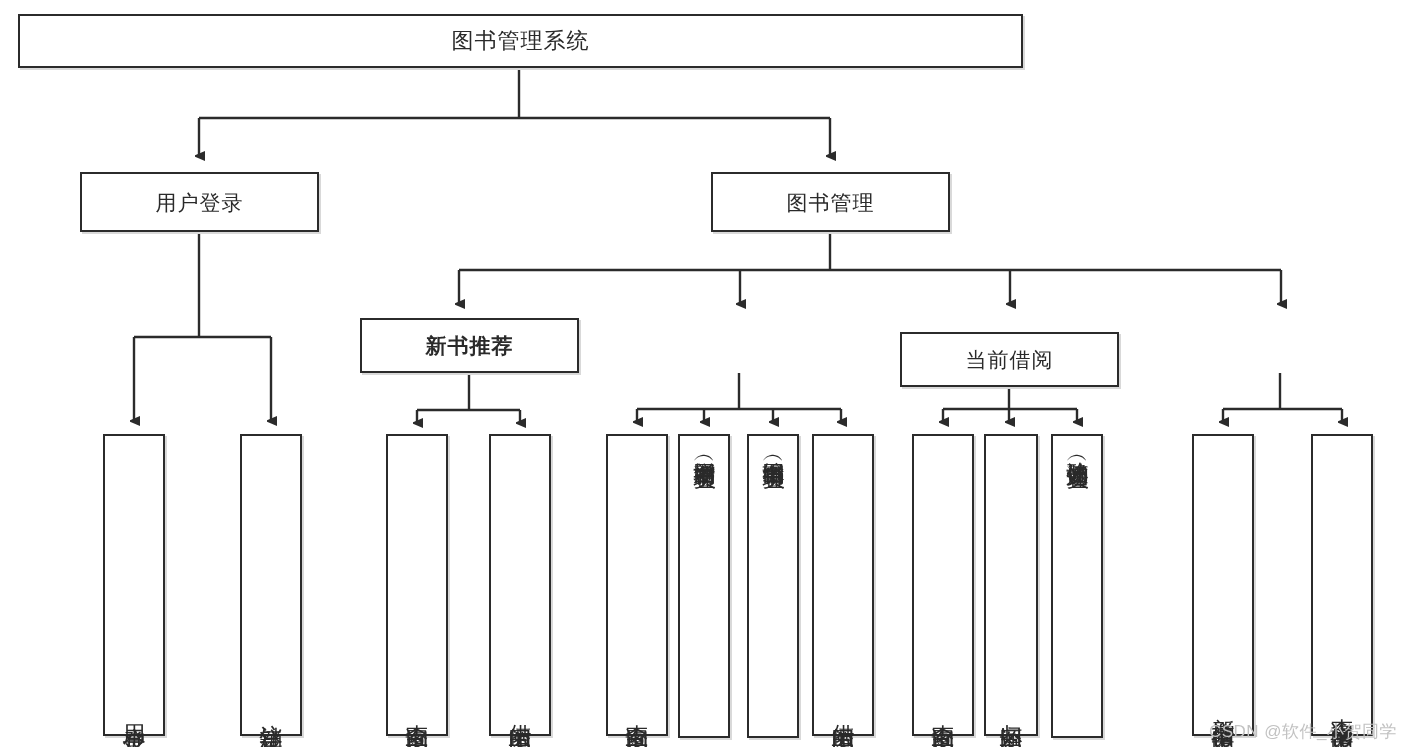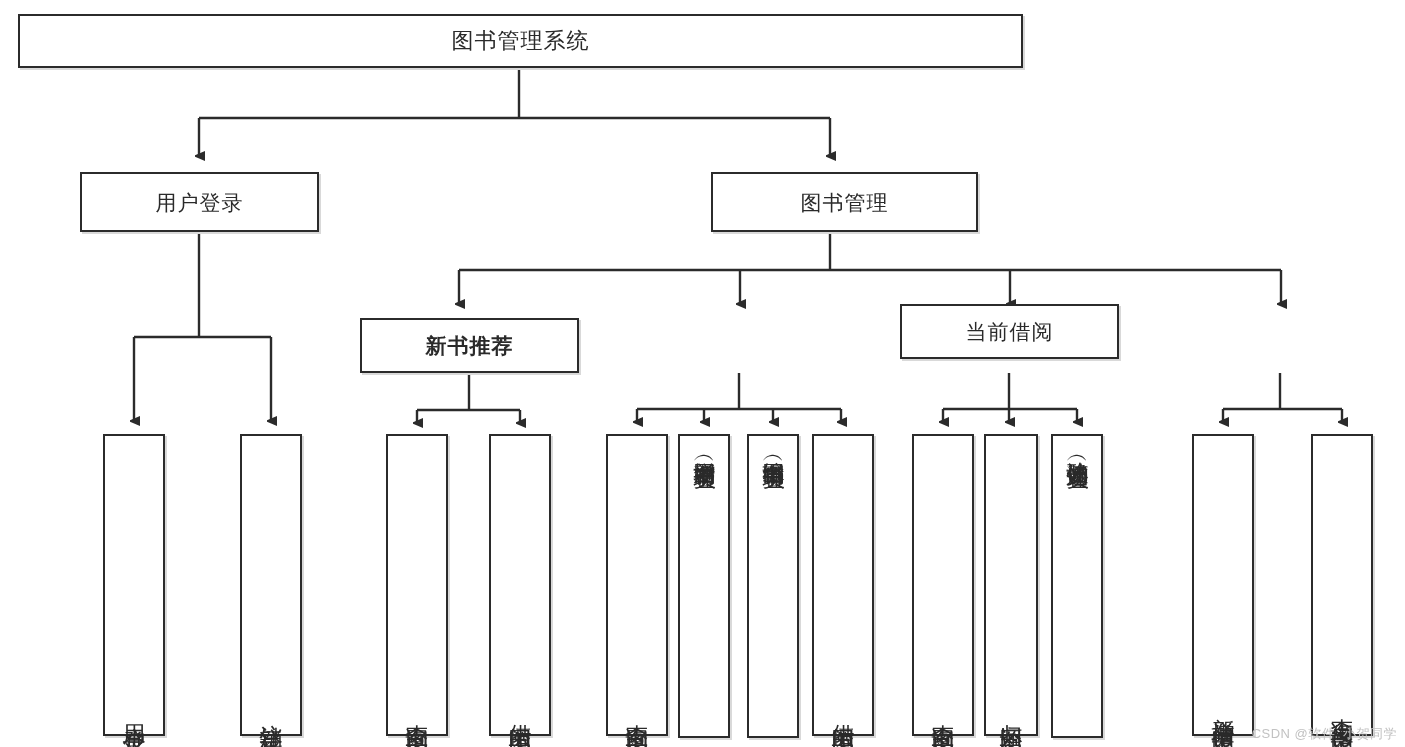--- a/index.html
+++ b/index.html
@@ -65,21 +65,21 @@
   }
   .vtext.compact {
     font-size: 22px;
     letter-spacing: 1px;
     line-height: 1.04;
   }
   .watermark {
     position: absolute;
     right: 8px;
     bottom: 4px;
-    font-size: 13px;
+    font-size: 17px;
     color: #c2c2c2;
     letter-spacing: 0.5px;
     white-space: nowrap;
   }
 </style>
 </head>
 <body>
 
 <div id="canvas">
 
@@ -133,28 +133,28 @@
     </g>
   </svg>
 
   <div class="node node-h node-root" style="left:18px; top:14px; width:1005px; height:54px;">
     <span>图书管理系统</span>
   </div>
 
   <div class="node node-h" style="left:80px; top:172px; width:239px; height:60px;">
     <span>用户登录</span>
   </div>
-  <div class="node node-h" style="left:711px; top:172px; width:267px; height:60px;">
+  <div class="node node-h" style="left:711px; top:172px; width:239px; height:60px;">
     <span>图书管理</span>
   </div>
 
   <div class="node node-h" style="left:360px; top:318px; width:219px; height:55px;font-weight:bold;">
     <span>新书推荐</span>
   </div>
-  <div class="node node-h" style="left:900px; top:304px; width:219px; height:55px;">
+  <div class="node node-h" style="left:900px; top:332px; width:219px; height:55px;">
     <span>当前借阅</span>
   </div>
 
   <div class="node leaf" style="left:103px; top:434px; width:62px; height:302px;">
     <span class="vtext">用户登录</span>
   </div>
   <div class="node leaf" style="left:240px; top:434px; width:62px; height:302px;">
     <span class="vtext">注销登录</span>
   </div>
 

